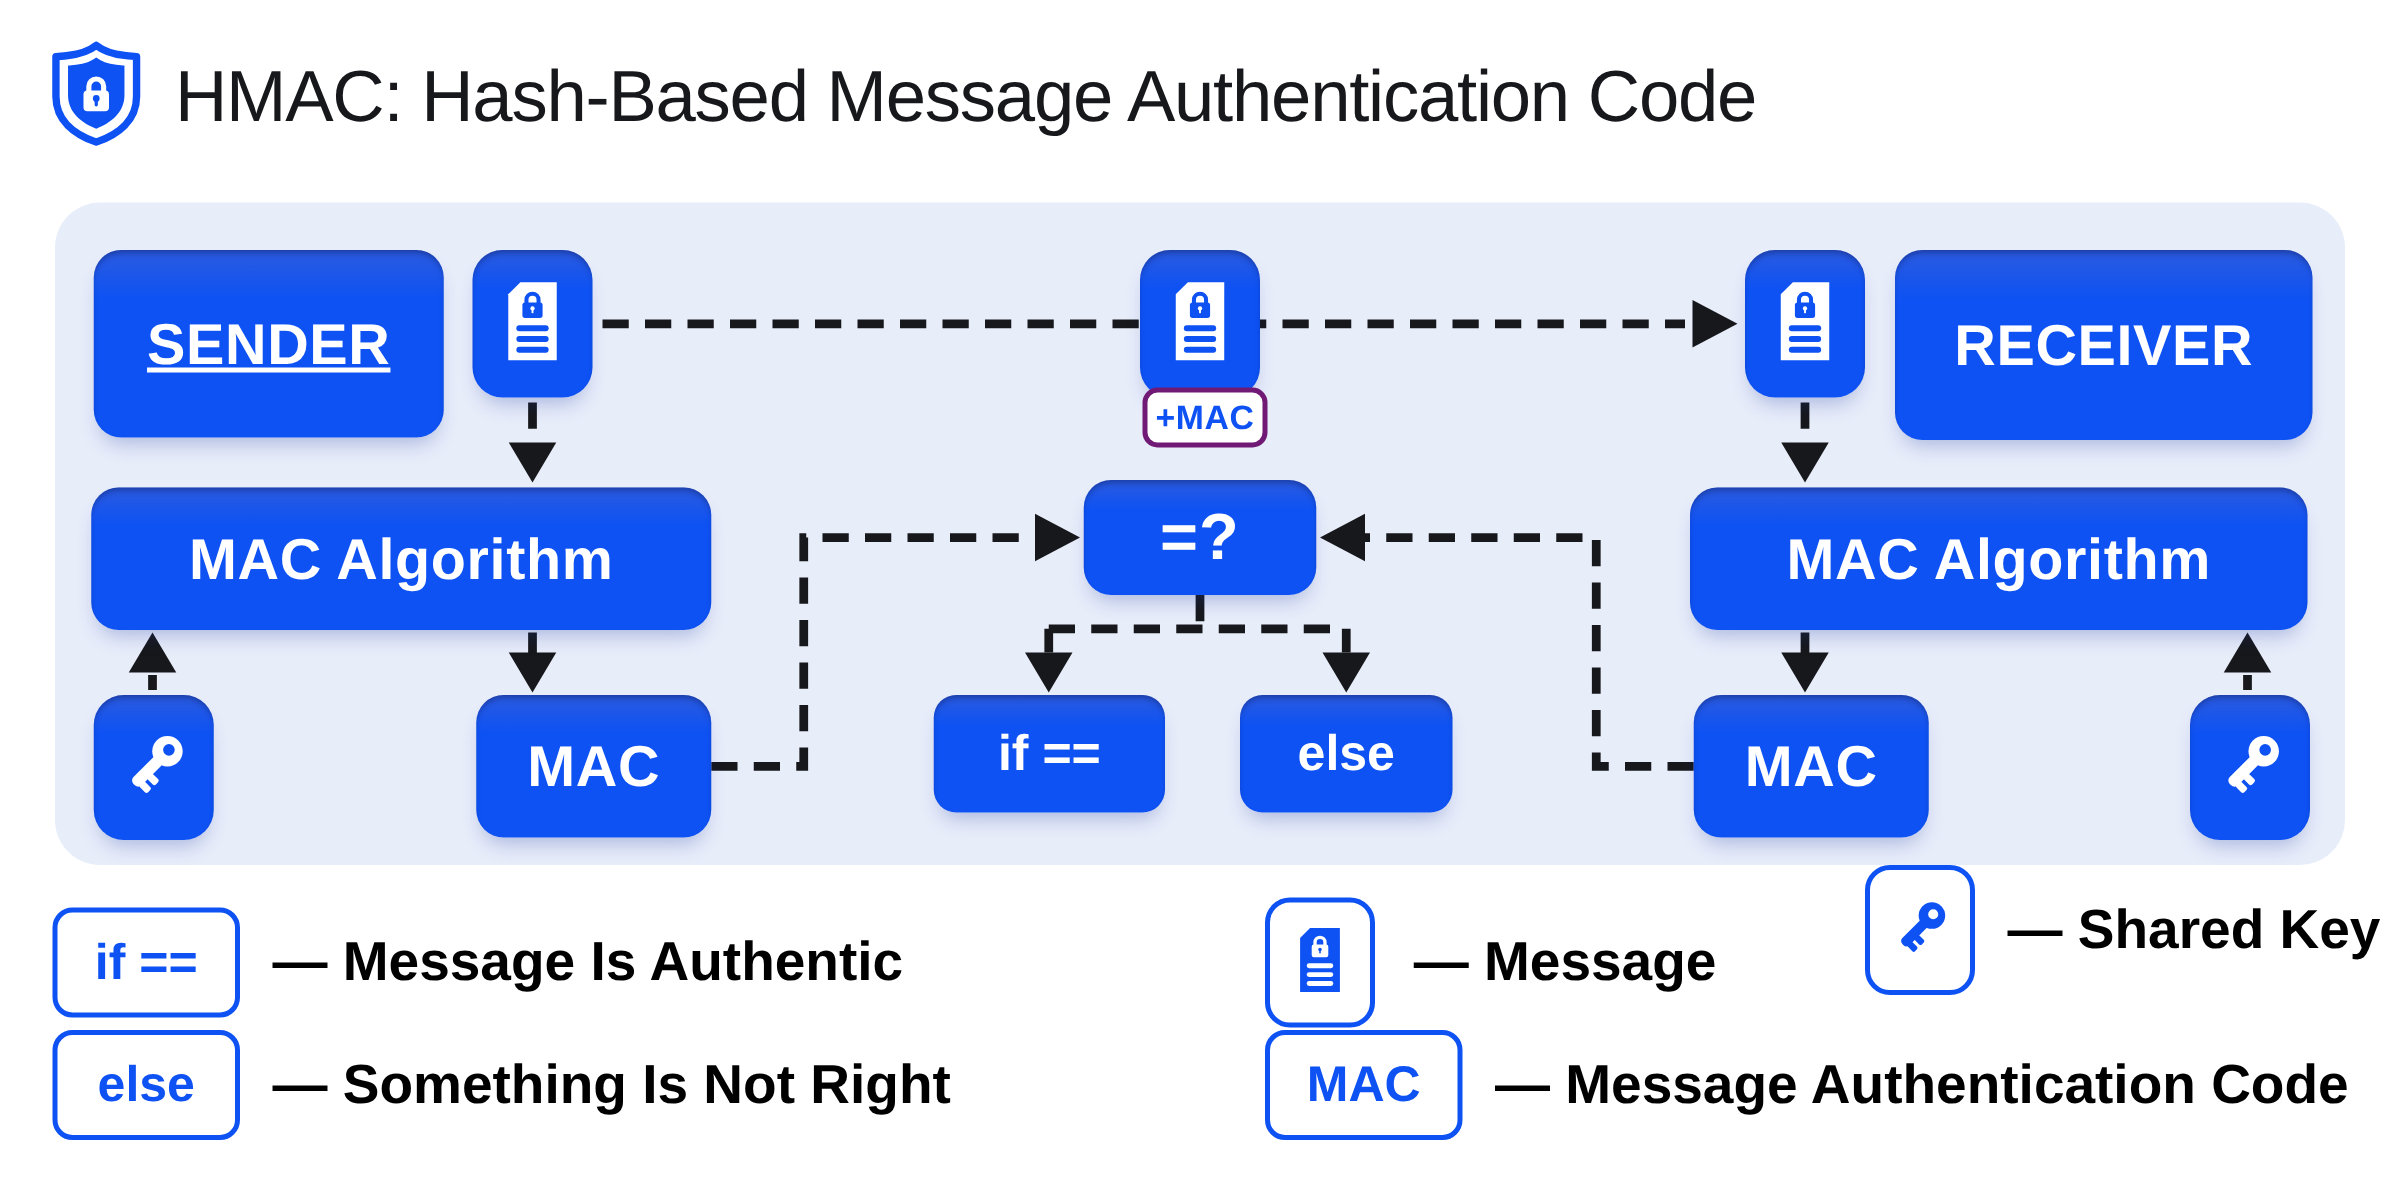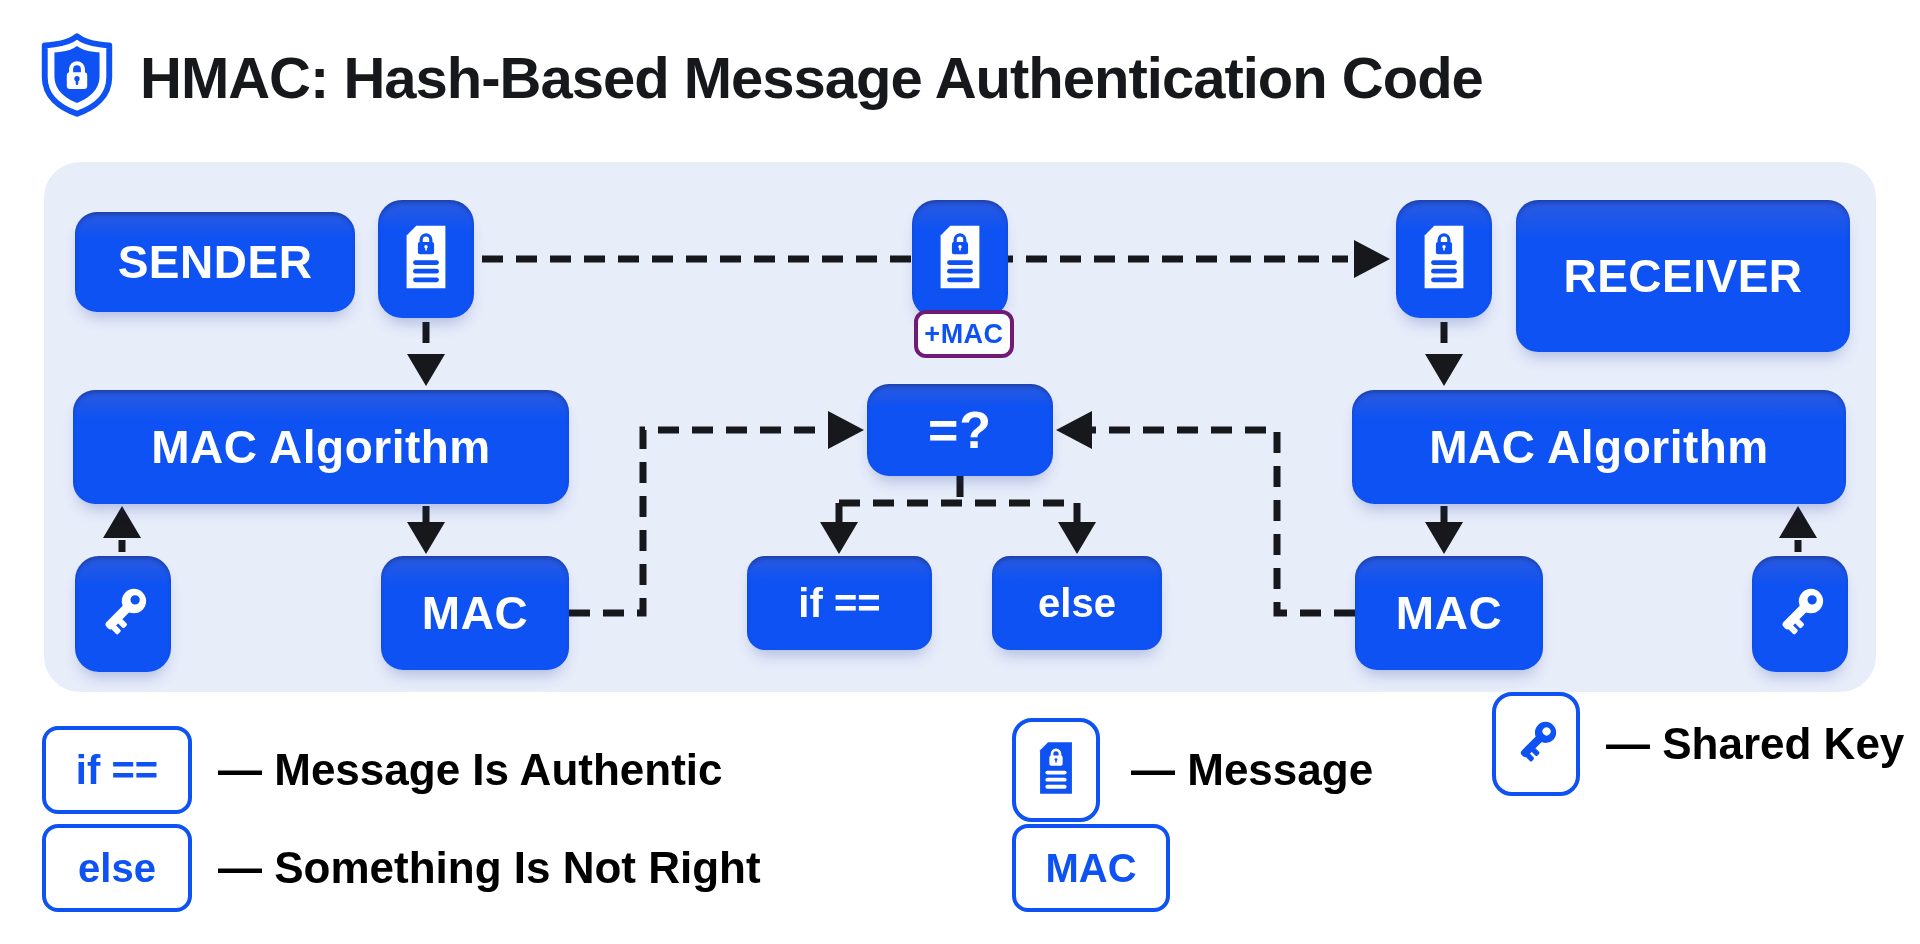--- a/index.html
+++ b/index.html
@@ -4,21 +4,21 @@
 <style>
   html,body{margin:0;padding:0;background:#ffffff;}
   .stage{
     position:relative;width:1920px;height:944px;overflow:hidden;
     background:#ffffff;border-radius:28px;
     font-family:"Liberation Sans","DejaVu Sans",sans-serif;
   }
   
   .header{position:absolute;left:36px;top:32px;display:flex;align-items:center;gap:22px;}
   .header h1{
-    margin:0;font-size:58px;font-weight:700;letter-spacing:-1px;color:#17181C;
+    margin:0;font-size:58px;font-weight:400;letter-spacing:-1px;color:#17181C;
   }
   
   .panel{
     position:absolute;left:44px;top:162px;width:1832px;height:530px;
     background:#E8EDFA;border-radius:36px;
   }
   .arrows{position:absolute;left:0;top:0;width:1920px;height:944px;z-index:1;pointer-events:none;}
   .bluebox{
     position:absolute;z-index:2;display:flex;align-items:center;justify-content:center;
     background:linear-gradient(180deg,#2B5BDF 0%,#0E52F3 26%,#0E52F3 100%);
@@ -89,21 +89,21 @@
       <polygon points="1798,506 1779,538 1817,538"></polygon>
       <polygon points="426,554 407,522 445,522"></polygon>
       <polygon points="1444,554 1425,522 1463,522"></polygon>
       <polygon points="864,430 828,411 828,449"></polygon>
       <polygon points="1056,430 1092,411 1092,449"></polygon>
       <polygon points="839,554 820,522 858,522"></polygon>
       <polygon points="1077,554 1058,522 1096,522"></polygon>
     </g>
   </svg>
 
-  <div class="bluebox label-lg" style="left:75px;top:212px;width:280px;height:100px;">SENDER</div>
+  <div class="bluebox label-lg" style="left:75px;top:200px;width:280px;height:150px;text-decoration:underline;">SENDER</div>
 
   <div class="bluebox iconbox" style="left:378px;top:200px;width:96px;height:118px;">
     <span>
       <svg width="56" height="72" viewBox="0 0 52 64">
         <path d="M17 3 L44 3 L44 61 L8 61 L8 12 Z" fill="#ffffff"></path>
         <path d="M21.5 19 v-3 a4.5 4.5 0 0 1 9 0 v3" stroke="#0E52F3" stroke-width="3" fill="none"></path>
         <rect x="18.5" y="18" width="15" height="11.5" rx="2" fill="#0E52F3"></rect>
         <circle cx="26" cy="22.5" r="1.6" fill="#ffffff"></circle>
           <rect x="25.3" y="22.8" width="1.4" height="3.2" fill="#ffffff"></rect>
         <rect x="14" y="35" width="24" height="4.4" rx="2.2" fill="#0E52F3"></rect>
@@ -211,20 +211,21 @@
           <rect x="14" y="43" width="24" height="4.4" rx="2.2" fill="#ffffff"></rect>
           <rect x="14" y="51" width="24" height="4.4" rx="2.2" fill="#ffffff"></rect>
         </svg>
       </span>
     </div>
     <div class="legend-label">— Message</div>
   </div>
 
   <div class="legend-item" style="left:1012px;top:828px;height:80px;">
     <div class="chip-text" style="width:150px;height:80px;">MAC</div>
+    <div class="legend-label">— Message Authentication Code</div>
   </div>
 
   <div class="legend-item" style="left:1492px;top:696px;height:96px;">
     <div class="chip-icon" style="width:80px;height:96px;">
       <span>
         <svg width="54" height="54" viewBox="0 0 56 56">
           <g transform="rotate(45 28 28)" fill="#0E52F3">
             <circle cx="28" cy="14" r="11"></circle>
             <circle cx="28" cy="12.5" r="4.2" fill="#ffffff"></circle>
             <rect x="23.8" y="21" width="8.4" height="27" rx="3.5"></rect>

